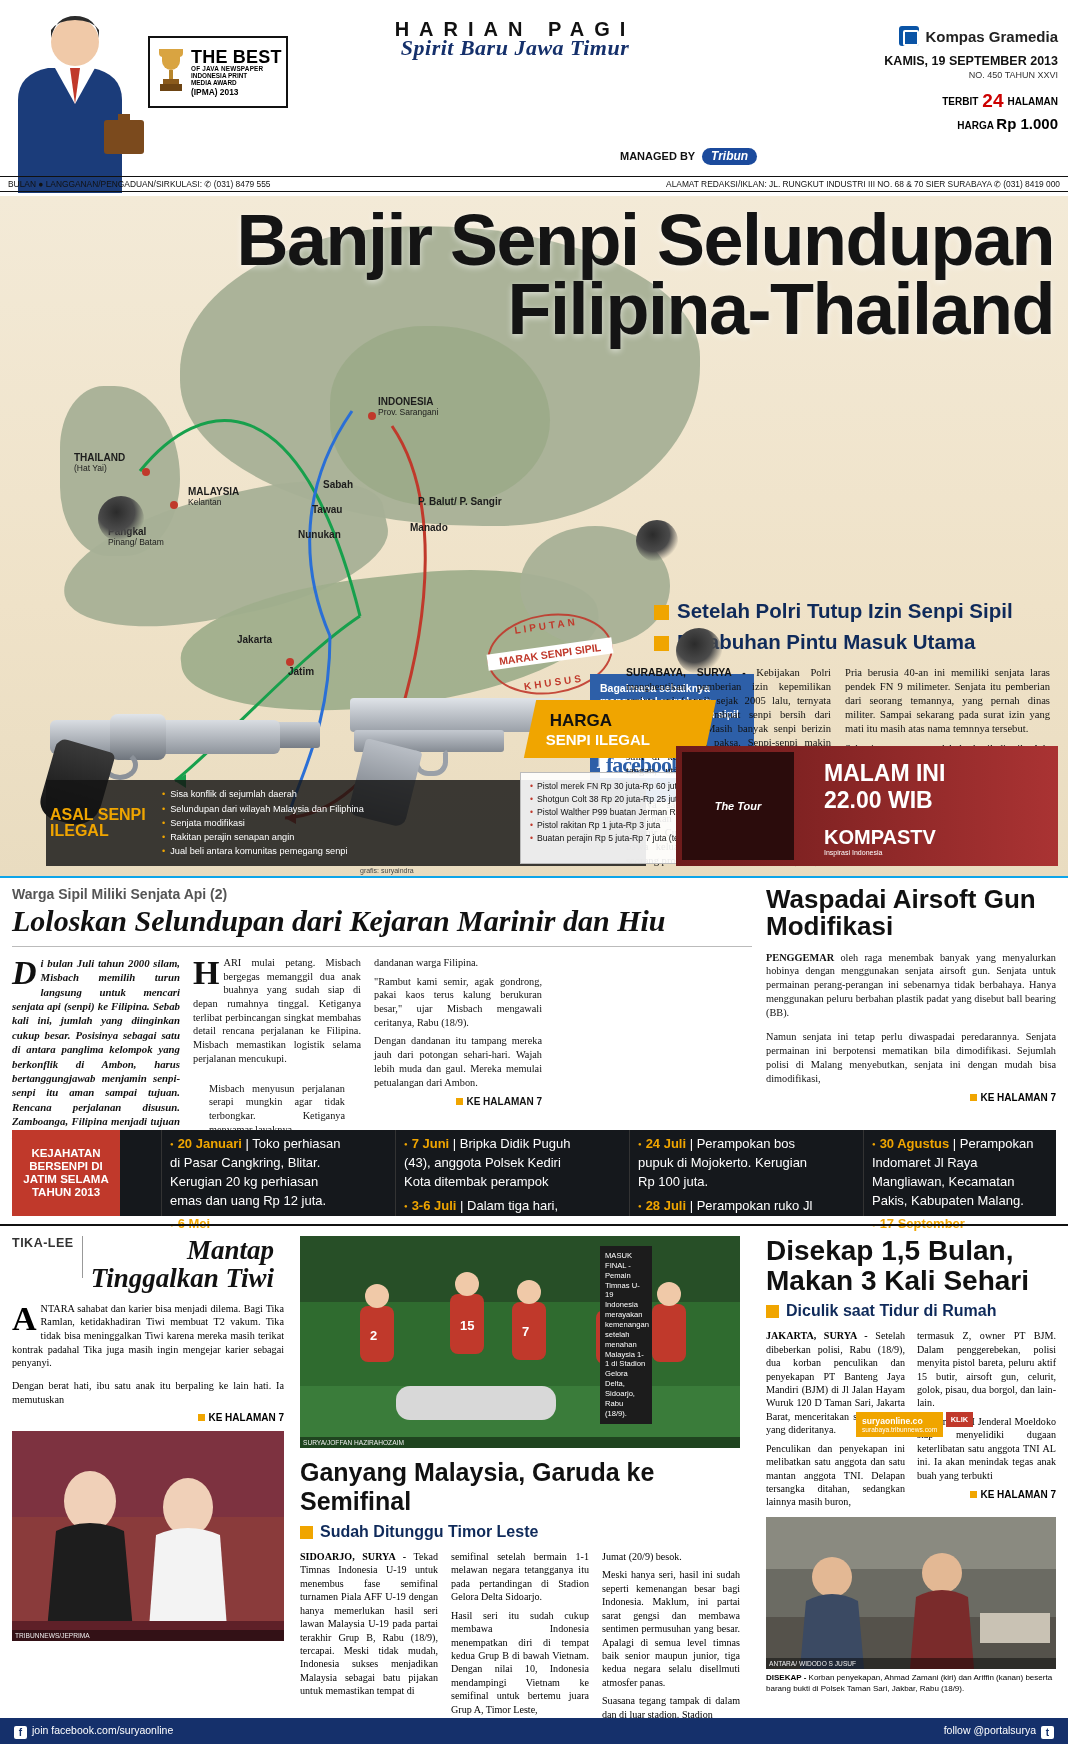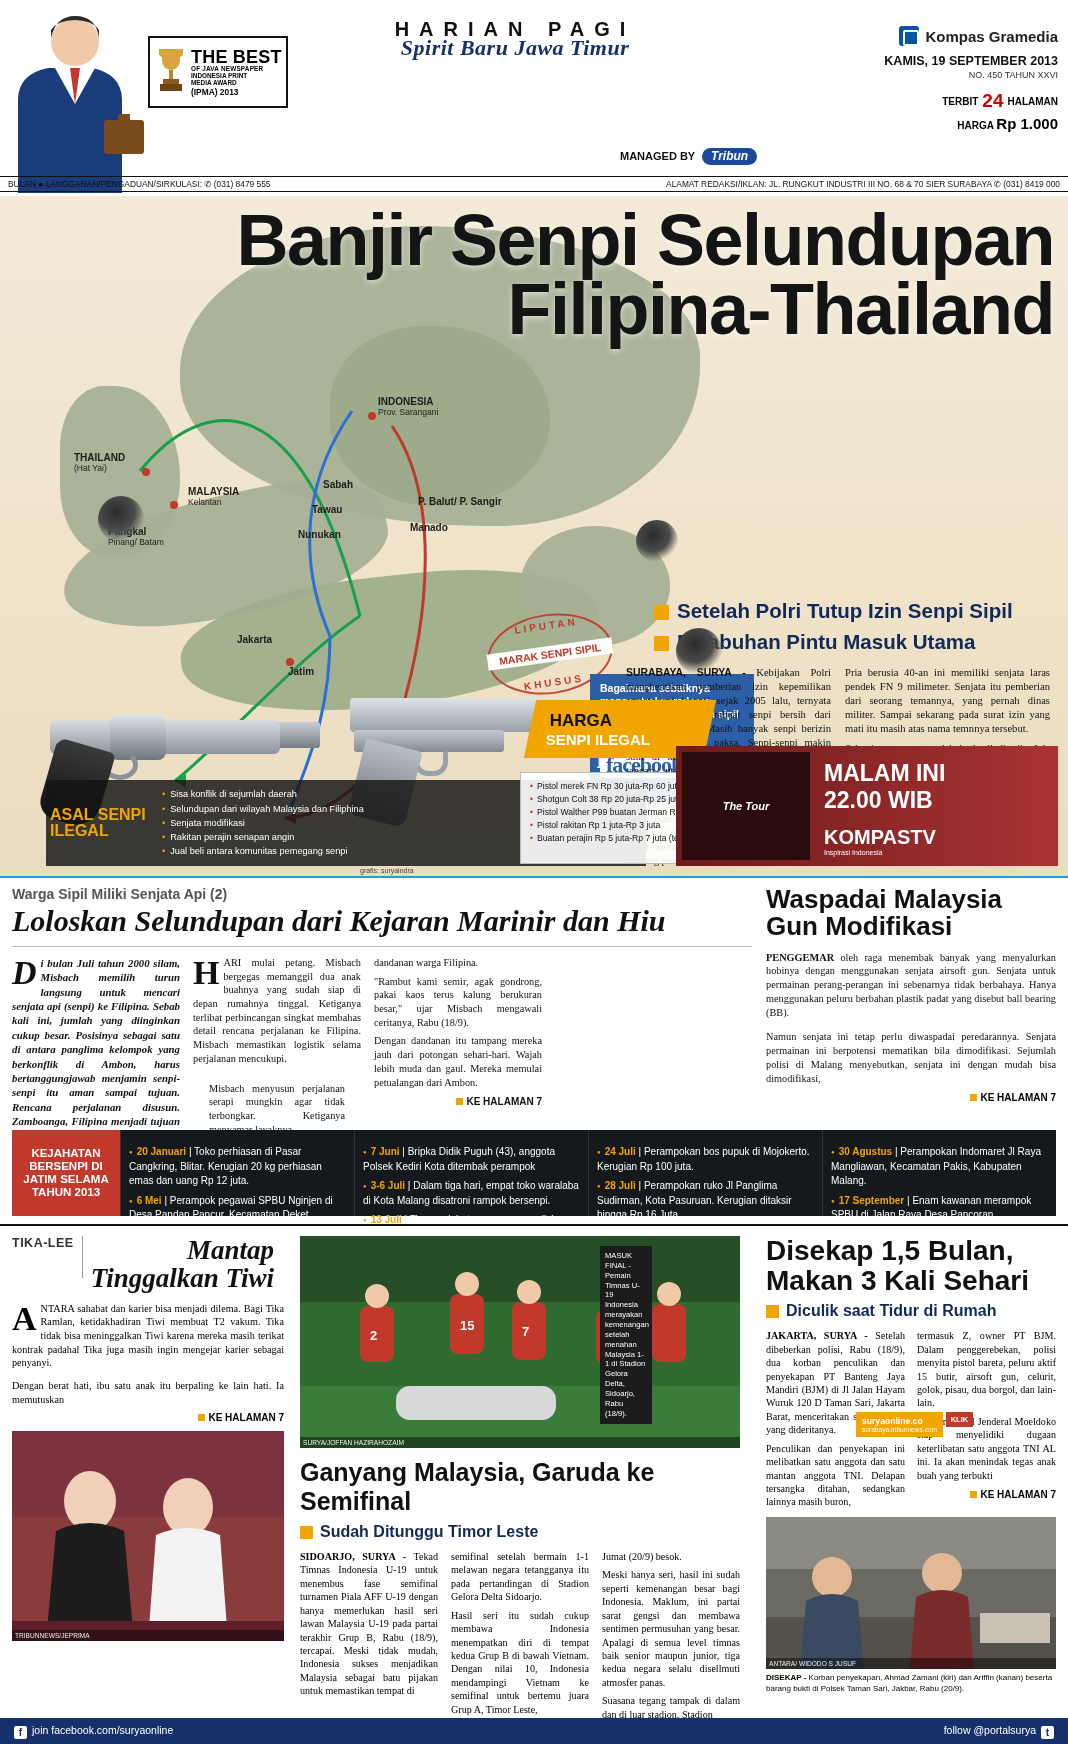--- a/index.html
+++ b/index.html
@@ -155,21 +155,21 @@
     background:rgba(255,255,255,.9); border:1px solid #bbb; padding:7px 9px;
     font-family:"Liberation Sans", sans-serif; font-size:8.6px; line-height:1.5; color:#111;
   }
   .price-box div:before { content:"•"; color:#c0392b; margin-right:4px; }
   .grafis { position:absolute; left:360px; bottom:2px; font-family:"Liberation Sans", sans-serif; font-size:7px; color:#444;}
 
   .kompastv {
     position:absolute; right:10px; bottom:10px; width:382px; height:120px;
     background:linear-gradient(90deg,#6d1b1b,#a33); overflow:hidden;
   }
-  .ktv-left { position:absolute; left:6px; top:6px; width:128px; height:108px; background:#2b0c0c; color:#fff;
+  .ktv-left { position:absolute; left:6px; top:6px; width:112px; height:108px; background:#2b0c0c; color:#fff;
      font-family:"Liberation Sans", sans-serif; font-size:11px; display:flex; align-items:center; justify-content:center; font-style:italic; font-weight:bold;}
   .ktv-mid { position:absolute; left:148px; top:14px; color:#fff; font-family:"Liberation Sans", sans-serif; font-weight:bold;}
   .ktv-mid .l1 { font-size:23px; }
   .ktv-mid .l2 { font-size:23px; }
   .ktv-logo { position:absolute; left:148px; bottom:10px; color:#fff; font-family:"Liberation Sans", sans-serif; font-weight:bold; font-size:20px;}
   .ktv-logo small { display:block; font-size:7px; font-weight:normal; }
 
   .bhole { position:absolute; border-radius:50%; background:radial-gradient(circle at 40% 35%, #2b2b2b 0%, #4b4b4b 45%, rgba(120,120,120,0) 72%); }
 
   
@@ -187,21 +187,21 @@
   .s2-rtitle { font-family:"Liberation Sans", sans-serif; font-weight:bold; font-size:26px; line-height:1.05; color:#111;}
   .s2-rtext { font-size:10.3px; line-height:1.35; text-align:justify; margin-top:10px; color:#111;}
 
   
   .crime {
     position:relative; width:1044px; margin:4px 12px 0 12px; height:86px;
     background:#15181c; color:#fff; display:flex; font-family:"Liberation Sans", sans-serif;
   }
   .crime-head { width:108px; background:#c0392b; color:#fff; font-size:11.5px; font-weight:bold;
      display:flex; flex-direction:column; justify-content:center; align-items:center; text-align:center; line-height:1.12;}
-  .crime-col { flex:1; padding:15px 8px; font-size:10px; line-height:1.45; border-left:1px solid #333;}
+  .crime-col { flex:1; padding:5px 8px; font-size:13px; line-height:1.45; border-left:1px solid #333;margin-left:41px;}
   .crime-col .it { margin-bottom:5px; }
   .crime-col .dt { color:#f0a500; font-weight:bold; }
   .crime-col .it:before { content:"●"; color:#f0a500; font-size:6px; margin-right:4px; vertical-align:middle;}
 
   
   .sec3 { position:relative; width:1068px; height:470px; margin-top:8px; border-top:2px solid #111; padding-top:8px;}
   .col-left { position:absolute; left:12px; top:10px; width:272px; }
   .tika { font-family:"Liberation Sans", sans-serif; font-size:12.5px; font-weight:bold; color:#333; letter-spacing:.5px;}
   .mantap { font-family:"Liberation Serif", serif; font-style:italic; font-weight:bold; font-size:27px; line-height:1.05; color:#111; text-align:right;}
   .cl-body { font-size:10.2px; line-height:1.34; text-align:justify; margin-top:9px;}
@@ -498,21 +498,21 @@
           <p style="margin:0 0 5px 0;">"Rambut kami semir, agak gondrong, pakai kaos terus kalung berukuran besar," ujar Misbach mengawali ceritanya, Rabu (18/9).</p>
           <p style="margin:0;">Dengan dandanan itu tampang mereka jauh dari potongan sehari-hari. Wajah lebih muda dan gaul. Mereka memulai petualangan dari Ambon.</p>
           <div class="kehal">
             <span class="sq"></span><span>KE HALAMAN 7</span>
           </div>
         </div>
       </div>
     </div>
 
     <div class="s2-right">
-      <div class="s2-rtitle">Waspadai Malaysia Gun Modifikasi</div>
+      <div class="s2-rtitle">Waspadai Airsoft Gun Modifikasi</div>
       <div class="s2-rtext">
         <b>PENGGEMAR</b>
         <span>oleh raga menembak banyak yang menyalurkan hobinya dengan menggunakan senjata airsoft gun. Senjata untuk permainan perang-perangan ini sebenarnya tidak berbahaya. Hanya menggunakan peluru berbahan plastik padat yang disebut ball bearing (BB).</span>
       </div>
       <div class="s2-rtext">Namun senjata ini tetap perlu diwaspadai peredarannya. Senjata permainan ini berpotensi mematikan bila dimodifikasi. Sejumlah polisi di Malang menyebutkan, senjata ini dengan mudah bisa dimodifikasi,</div>
       <div class="kehal">
         <span class="sq"></span><span>KE HALAMAN 7</span>
       </div>
     </div>
   </div>
@@ -661,21 +661,21 @@
           <circle cx="66" cy="60" r="20" fill="#e3b894"></circle>
           <path d="m40,84 q26,-14 52,0 l6,68 h-64 z" fill="#3b4a63"></path>
           <circle cx="176" cy="56" r="20" fill="#e3b894"></circle>
           <path d="m150,80 q26,-14 52,0 l6,72 h-64 z" fill="#7a2b2b"></path>
           <rect x="214" y="96" width="70" height="30" fill="#c9c2b4"></rect>
         </svg>
         <div class="cap">ANTARA/ WIDODO S JUSUF</div>
       </div>
       <div style="font-family:'Liberation Sans',sans-serif;font-size:8px;line-height:1.35;margin-top:4px;">
         <b>DISEKAP -</b>
-        <span>Korban penyekapan, Ahmad Zamani (kiri) dan Ariffin (kanan) beserta barang bukti di Polsek Taman Sari, Jakbar, Rabu (20/9).</span>
+        <span>Korban penyekapan, Ahmad Zamani (kiri) dan Ariffin (kanan) beserta barang bukti di Polsek Taman Sari, Jakbar, Rabu (18/9).</span>
       </div>
     </div>
   </div>
 
   <div class="footer">
     <div>
       <span class="fb-ic">f</span><span>join facebook.com/suryaonline</span>
     </div>
     <div>
       <span>follow @portalsurya</span><span class="tw-ic" style="margin-left:5px;margin-right:0;">t</span>

